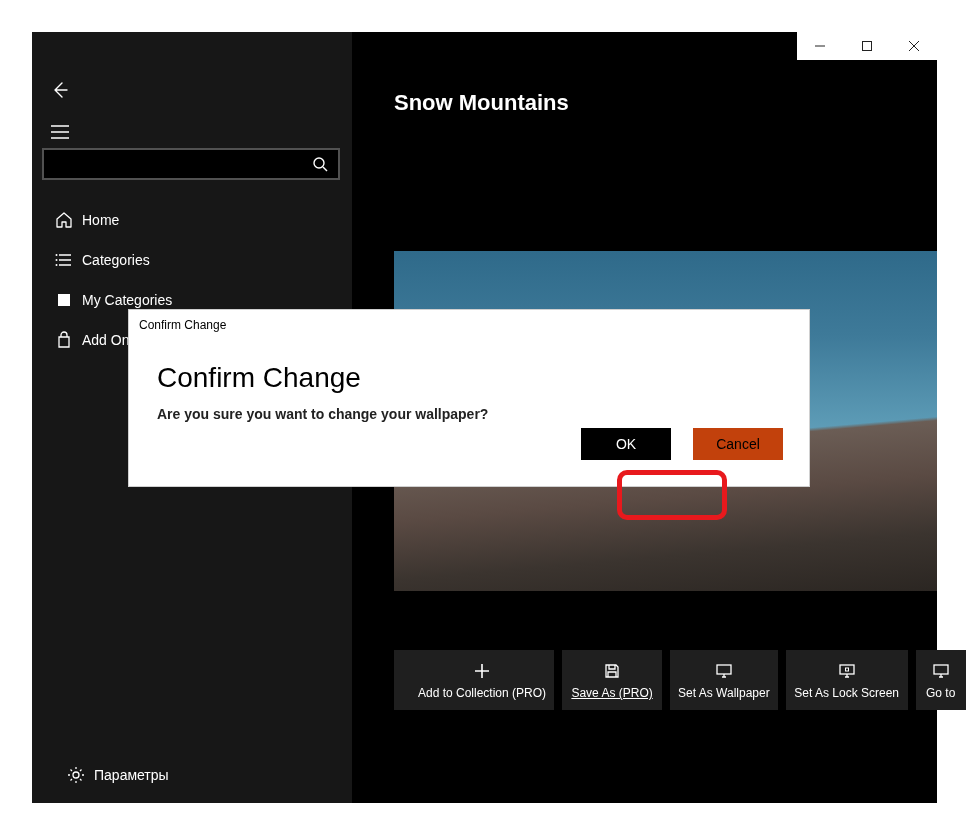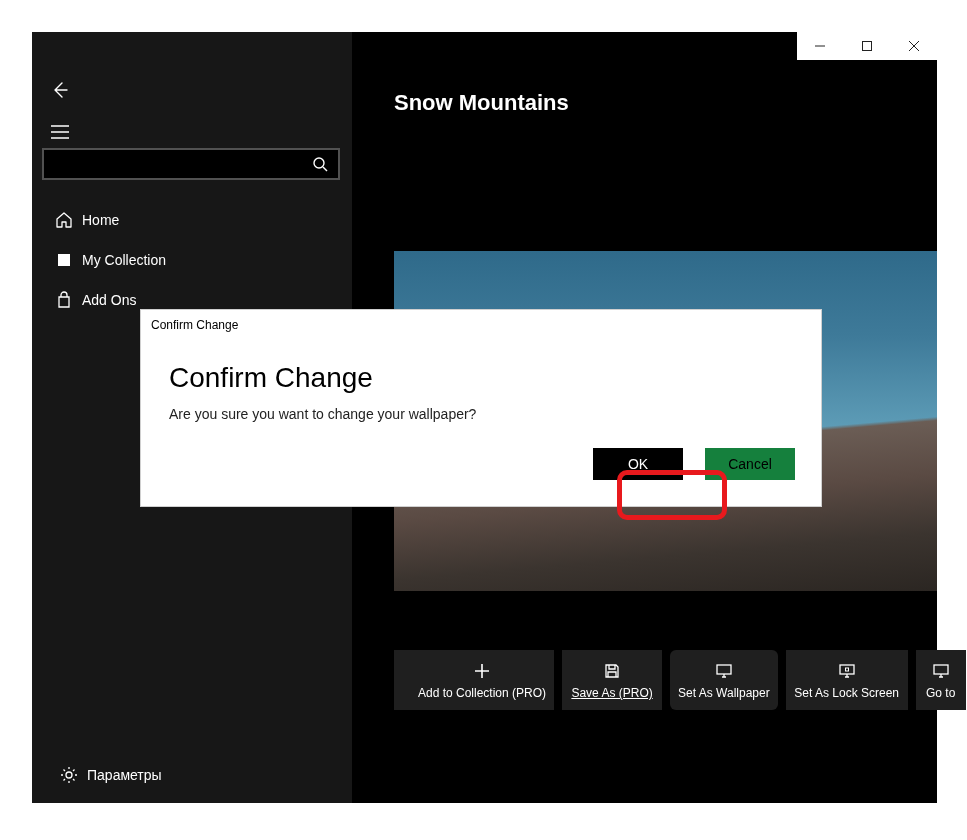--- a/index.html
+++ b/index.html
@@ -9,51 +9,51 @@
   .sidebar { position: absolute; left: 0; top: 0; width: 320px; height: 771px; background: #171717; }
   .back { position: absolute; left: 16px; top: 46px; width: 24px; height: 24px; display:flex; align-items:center; justify-content:center; cursor:pointer; }
   .hamburger { position: absolute; left: 16px; top: 88px; width: 24px; height: 24px; display:flex; align-items:center; justify-content:center; cursor:pointer; }
   .searchbox { position: absolute; left: 10px; top: 116px; width: 298px; height: 32px; background:#000; border:2px solid #515151; display:flex; align-items:center; }
   .searchbox input { flex:1; background:transparent; border:none; outline:none; color:#fff; padding:0 10px; height:100%; }
   .search-icon { width:36px; display:flex; align-items:center; justify-content:center; color:#fff; }
   .nav { position:absolute; left:0; top:168px; width:320px; }
   .nav-item { height:40px; display:flex; align-items:center; padding-left:16px; cursor:pointer; color:#fff; font-size:14px; }
   .nav-icon { width:32px; display:flex; align-items:center; justify-content:center; }
   .nav-label { padding-left:2px; }
-  .settings-item { position:absolute; left:0; bottom:8px; width:320px; height:40px; display:flex; align-items:center; padding-left:21px; color:#fff; font-size:14px; cursor:pointer; }
+  .settings-item { position:absolute; left:0; bottom:8px; width:320px; height:40px; display:flex; align-items:center; padding-left:28px; color:#fff; font-size:14px; cursor:pointer; }
 
   .main { position:absolute; left:320px; top:0; width:585px; height:771px; background:#000; color:#fff; }
   .winctrl { position:absolute; right:0; top:0; width:140px; height:28px; background:#fff; display:flex; }
   .winbtn { flex:1; display:flex; align-items:center; justify-content:center; cursor:pointer; }
   .title { position:absolute; left:42px; top:58px; font-size:22px; font-weight:700; color:#fff; }
 
   .preview { position:absolute; left:42px; top:219px; width:543px; height:340px; overflow:hidden;
     background:
       linear-gradient(175deg, transparent 0%, transparent 55%, #6b5d55 56%, #5a4a43 70%, #3b342f 85%, #2b2622 100%),
       linear-gradient(200deg, transparent 0%, transparent 48%, #8a8580 50%, #7a716a 58%, transparent 62%),
       linear-gradient(to bottom, #2f6a8a 0%, #3e7a99 25%, #61a0ba 55%, #a6c9d7 75%, #cfd7d2 82%, #b3a998 86%);
   }
 
   .actionbar { position:absolute; left:42px; top:618px; width:543px; display:flex; gap:8px; }
   .act { height:60px; background:#1f1f1f; display:flex; flex-direction:column; align-items:center; justify-content:center; cursor:pointer; color:#fff; font-size:12px; padding:0 8px; white-space:nowrap; }
   .act-icon { height:22px; display:flex; align-items:center; justify-content:center; margin-bottom:4px; }
   .act:nth-child(1){flex:0 0 130px;padding-left:24px;}
   .act:nth-child(2){flex:0 0 100px;text-decoration:underline;}
-  .act:nth-child(3){flex:0 0 100px;border-radius:6px;}
+  .act:nth-child(3){flex:0 0 100px;}
   .act:nth-child(4){flex:0 0 122px;}
   .act:nth-child(5){flex:0 0 50px; overflow:hidden;}
 
-  .dialog { position:absolute; left:141px; top:310px; width:680px; height:196px; background:#fff; color:#000; box-shadow:0 0 0 1px #d0d0d0; }
+  .dialog { position:absolute; left:129px; top:310px; width:680px; height:176px; background:#fff; color:#000; box-shadow:0 0 0 1px #d0d0d0; }
   .dlg-caption { position:absolute; left:10px; top:8px; font-size:12px; color:#000; }
   .dlg-head { position:absolute; left:28px; top:52px; font-size:28px; font-weight:400; }
-  .dlg-msg { position:absolute; left:28px; top:96px; font-size:14px; color:#222; }
+  .dlg-msg { position:absolute; left:28px; top:96px; font-size:14px; color:#222;font-weight:bold; }
   .dlg-buttons { position:absolute; right:26px; bottom:26px; display:flex; gap:22px; }
   .dlg-btn { width:90px; height:32px; font-size:14px; display:flex; align-items:center; justify-content:center; cursor:pointer;text-align:right; }
   .dlg-ok { background:#000; color:#fff; }
-  .dlg-cancel { background:#15803d; color:#000; }
+  .dlg-cancel { background:#c2410c; color:#000; }
   .highlight { position:absolute; border:5px solid #e8191d; border-radius:10px; pointer-events:none; width:110px; height:50px; }
 
   svg { display:block; }
 </style>
 </head>
 <body>
 
 <div class="canvas">
   <div class="app">
 
@@ -83,24 +83,35 @@
           <span class="nav-icon">
             <svg width="18" height="18" viewBox="0 0 18 18">
                 <path d="M2 8 L9 2 L16 8 V16 H11 V11 H7 V16 H2 Z" stroke="#fff" stroke-width="1.3" fill="none" stroke-linejoin="round"></path>
               </svg>
           </span>
           <span class="nav-label">Home</span>
         </div>
         <div class="nav-item">
           <span class="nav-icon">
             <svg width="18" height="18" viewBox="0 0 18 18">
+                <path d="M4 4 H16 M4 9 H16 M4 14 H16" stroke="#fff" stroke-width="1.5"></path>
+                <circle cx="1.5" cy="4" r="1" fill="#fff"></circle>
+                <circle cx="1.5" cy="9" r="1" fill="#fff"></circle>
+                <circle cx="1.5" cy="14" r="1" fill="#fff"></circle>
+              </svg>
+          </span>
+          <span class="nav-label">Categories</span>
+        </div>
+        <div class="nav-item">
+          <span class="nav-icon">
+            <svg width="18" height="18" viewBox="0 0 18 18">
                 <rect x="3" y="3" width="12" height="12" fill="#fff"></rect>
               </svg>
           </span>
-          <span class="nav-label">My Collection</span>
+          <span class="nav-label">My Categories</span>
         </div>
         <div class="nav-item">
           <span class="nav-icon">
             <svg width="18" height="18" viewBox="0 0 18 18">
                 <path d="M4 6 H14 V16 H4 Z M6 6 V4 a3 3 0 0 1 6 0 V6" stroke="#fff" stroke-width="1.3" fill="none"></path>
               </svg>
           </span>
           <span class="nav-label">Add Ons</span>
         </div>
       </div>

